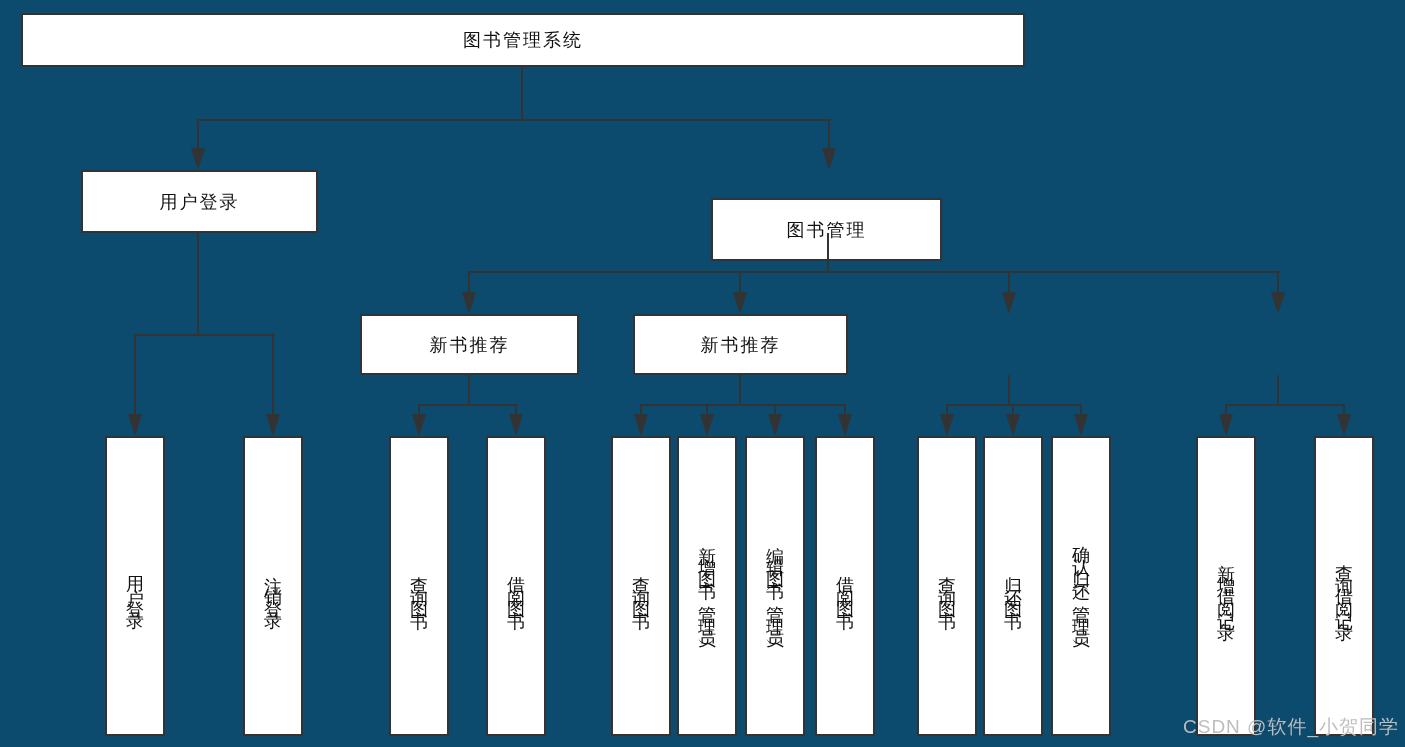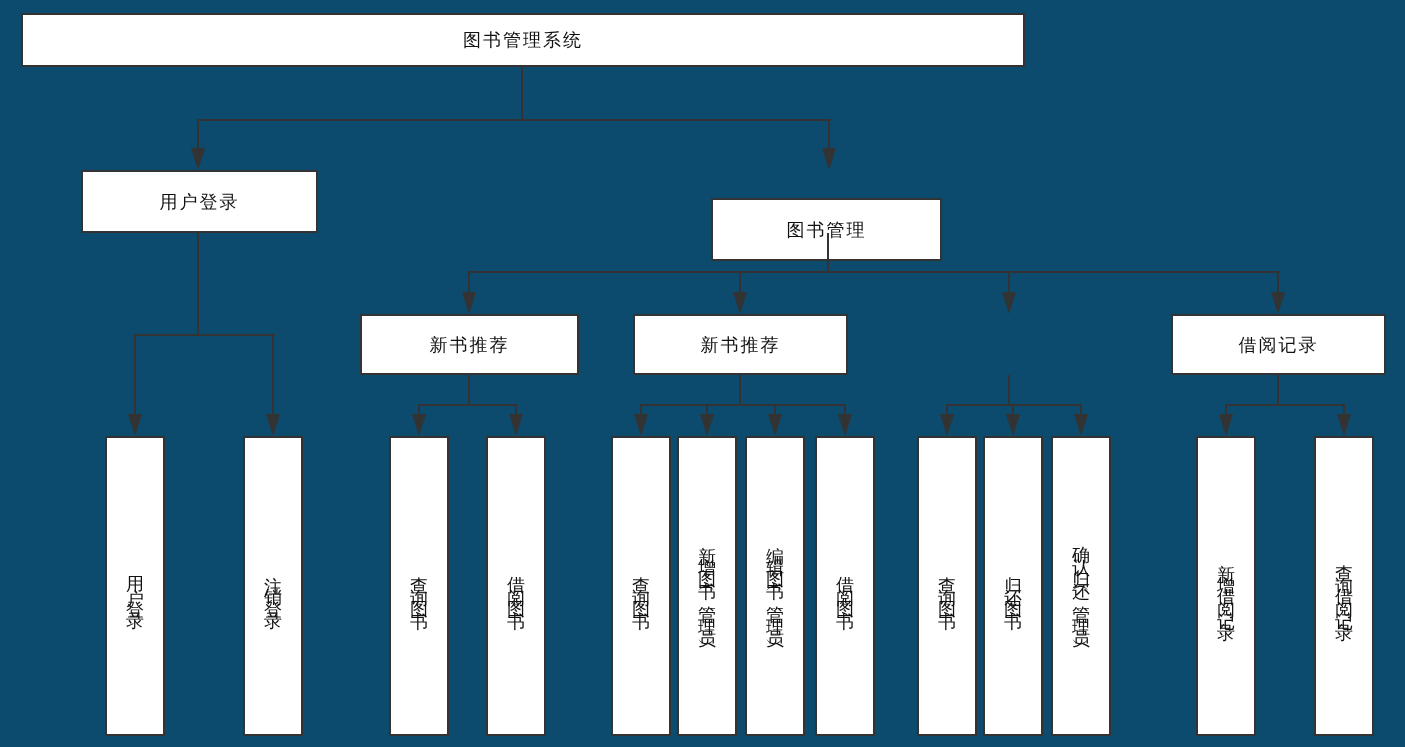--- a/index.html
+++ b/index.html
@@ -48,23 +48,20 @@
 
   <div class="box" style="left:360px;top:314px;width:219px;height:61px;">
     <span>新书推荐</span>
   </div>
 
   <div class="box" style="left:633px;top:314px;width:215px;height:61px;">
     <span>新书推荐</span>
   </div>
 
 
-  <div class="box" style="left:1171px;top:314px;width:215px;height:61px;">
-    <span>借阅记录</span>
-  </div>
 
   <div class="box leaf" style="left:105px;">
     <span class="vtext">用户登录</span>
   </div>
   <div class="box leaf" style="left:243px;">
     <span class="vtext">注销登录</span>
   </div>
 
   <div class="box leaf" style="left:389px;">
     <span class="vtext">查询图书</span>
@@ -157,14 +154,15 @@
   <div class="vl" style="left:1012px;top:404px;height:14px;"></div>
   <div class="arrow" style="left:1006px;top:414px;"></div>
   <div class="vl" style="left:1080px;top:404px;height:14px;"></div>
   <div class="arrow" style="left:1074px;top:414px;"></div>
 
   <div class="vl" style="left:1225px;top:404px;height:14px;"></div>
   <div class="arrow" style="left:1219px;top:414px;"></div>
   <div class="vl" style="left:1343px;top:404px;height:14px;"></div>
   <div class="arrow" style="left:1337px;top:414px;"></div>
 
+  <div id="watermark">CSDN @软件_小贺同学</div>
 
 </div>
 
 </body></html>

